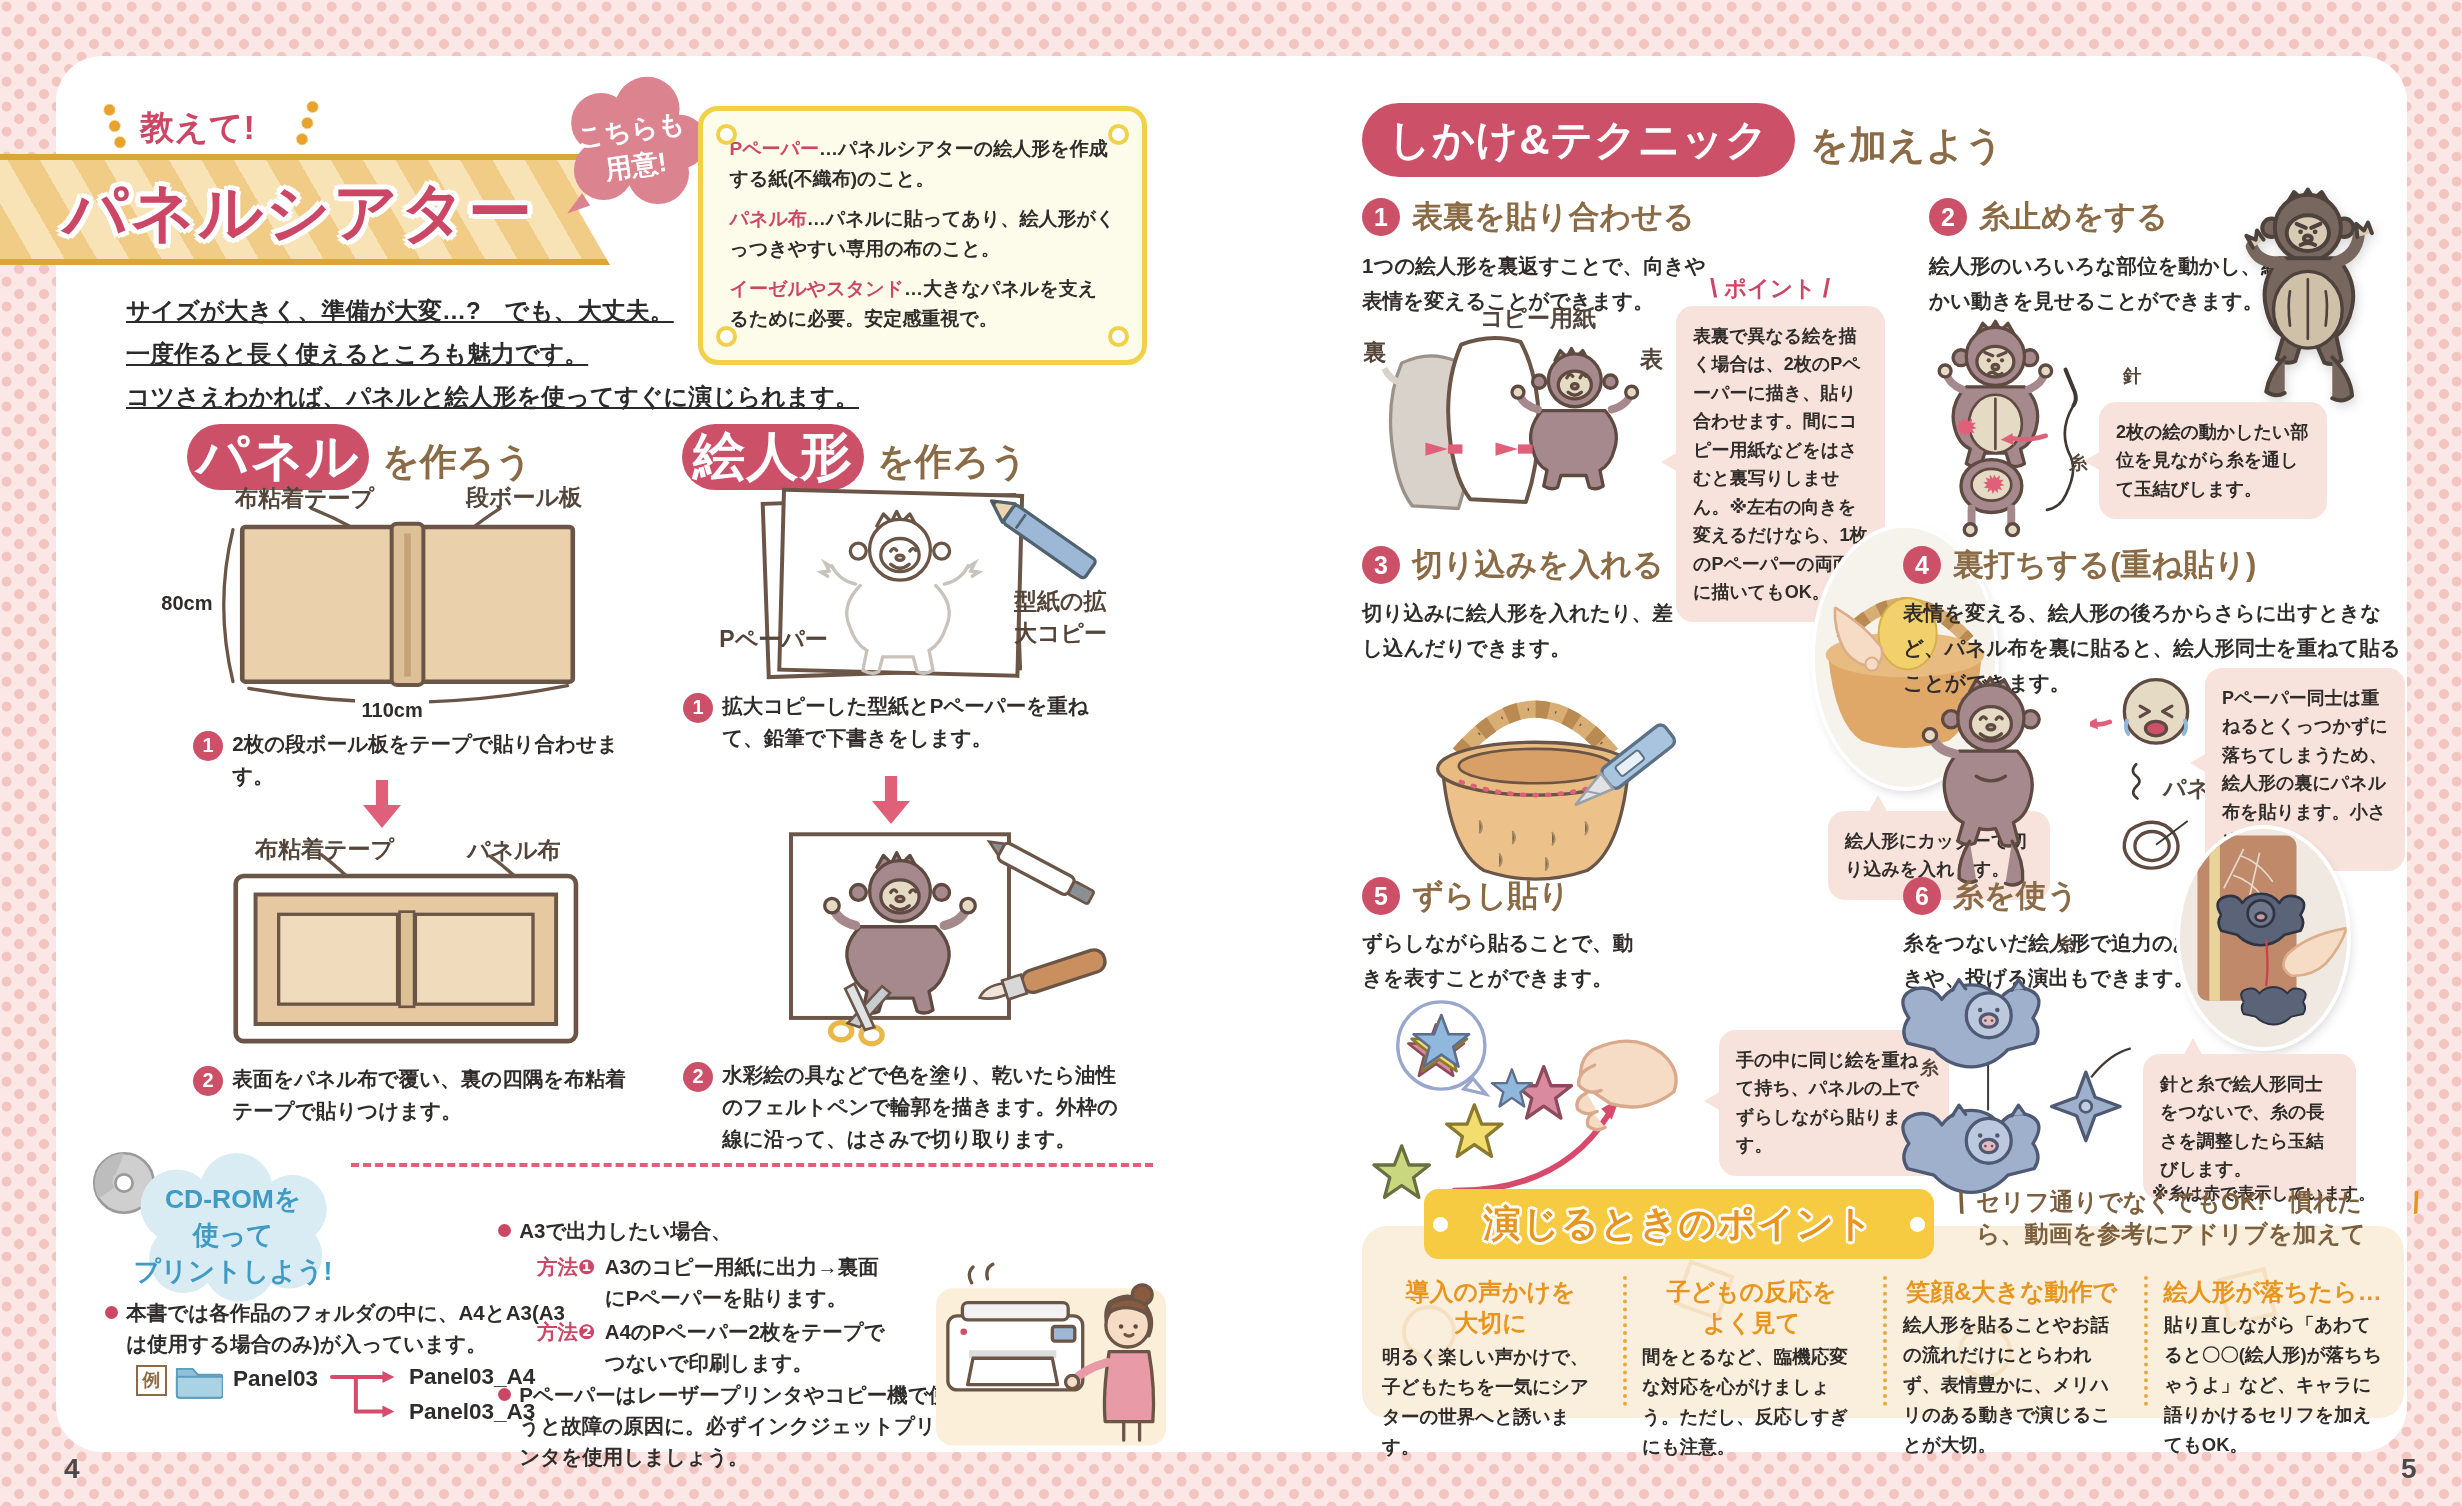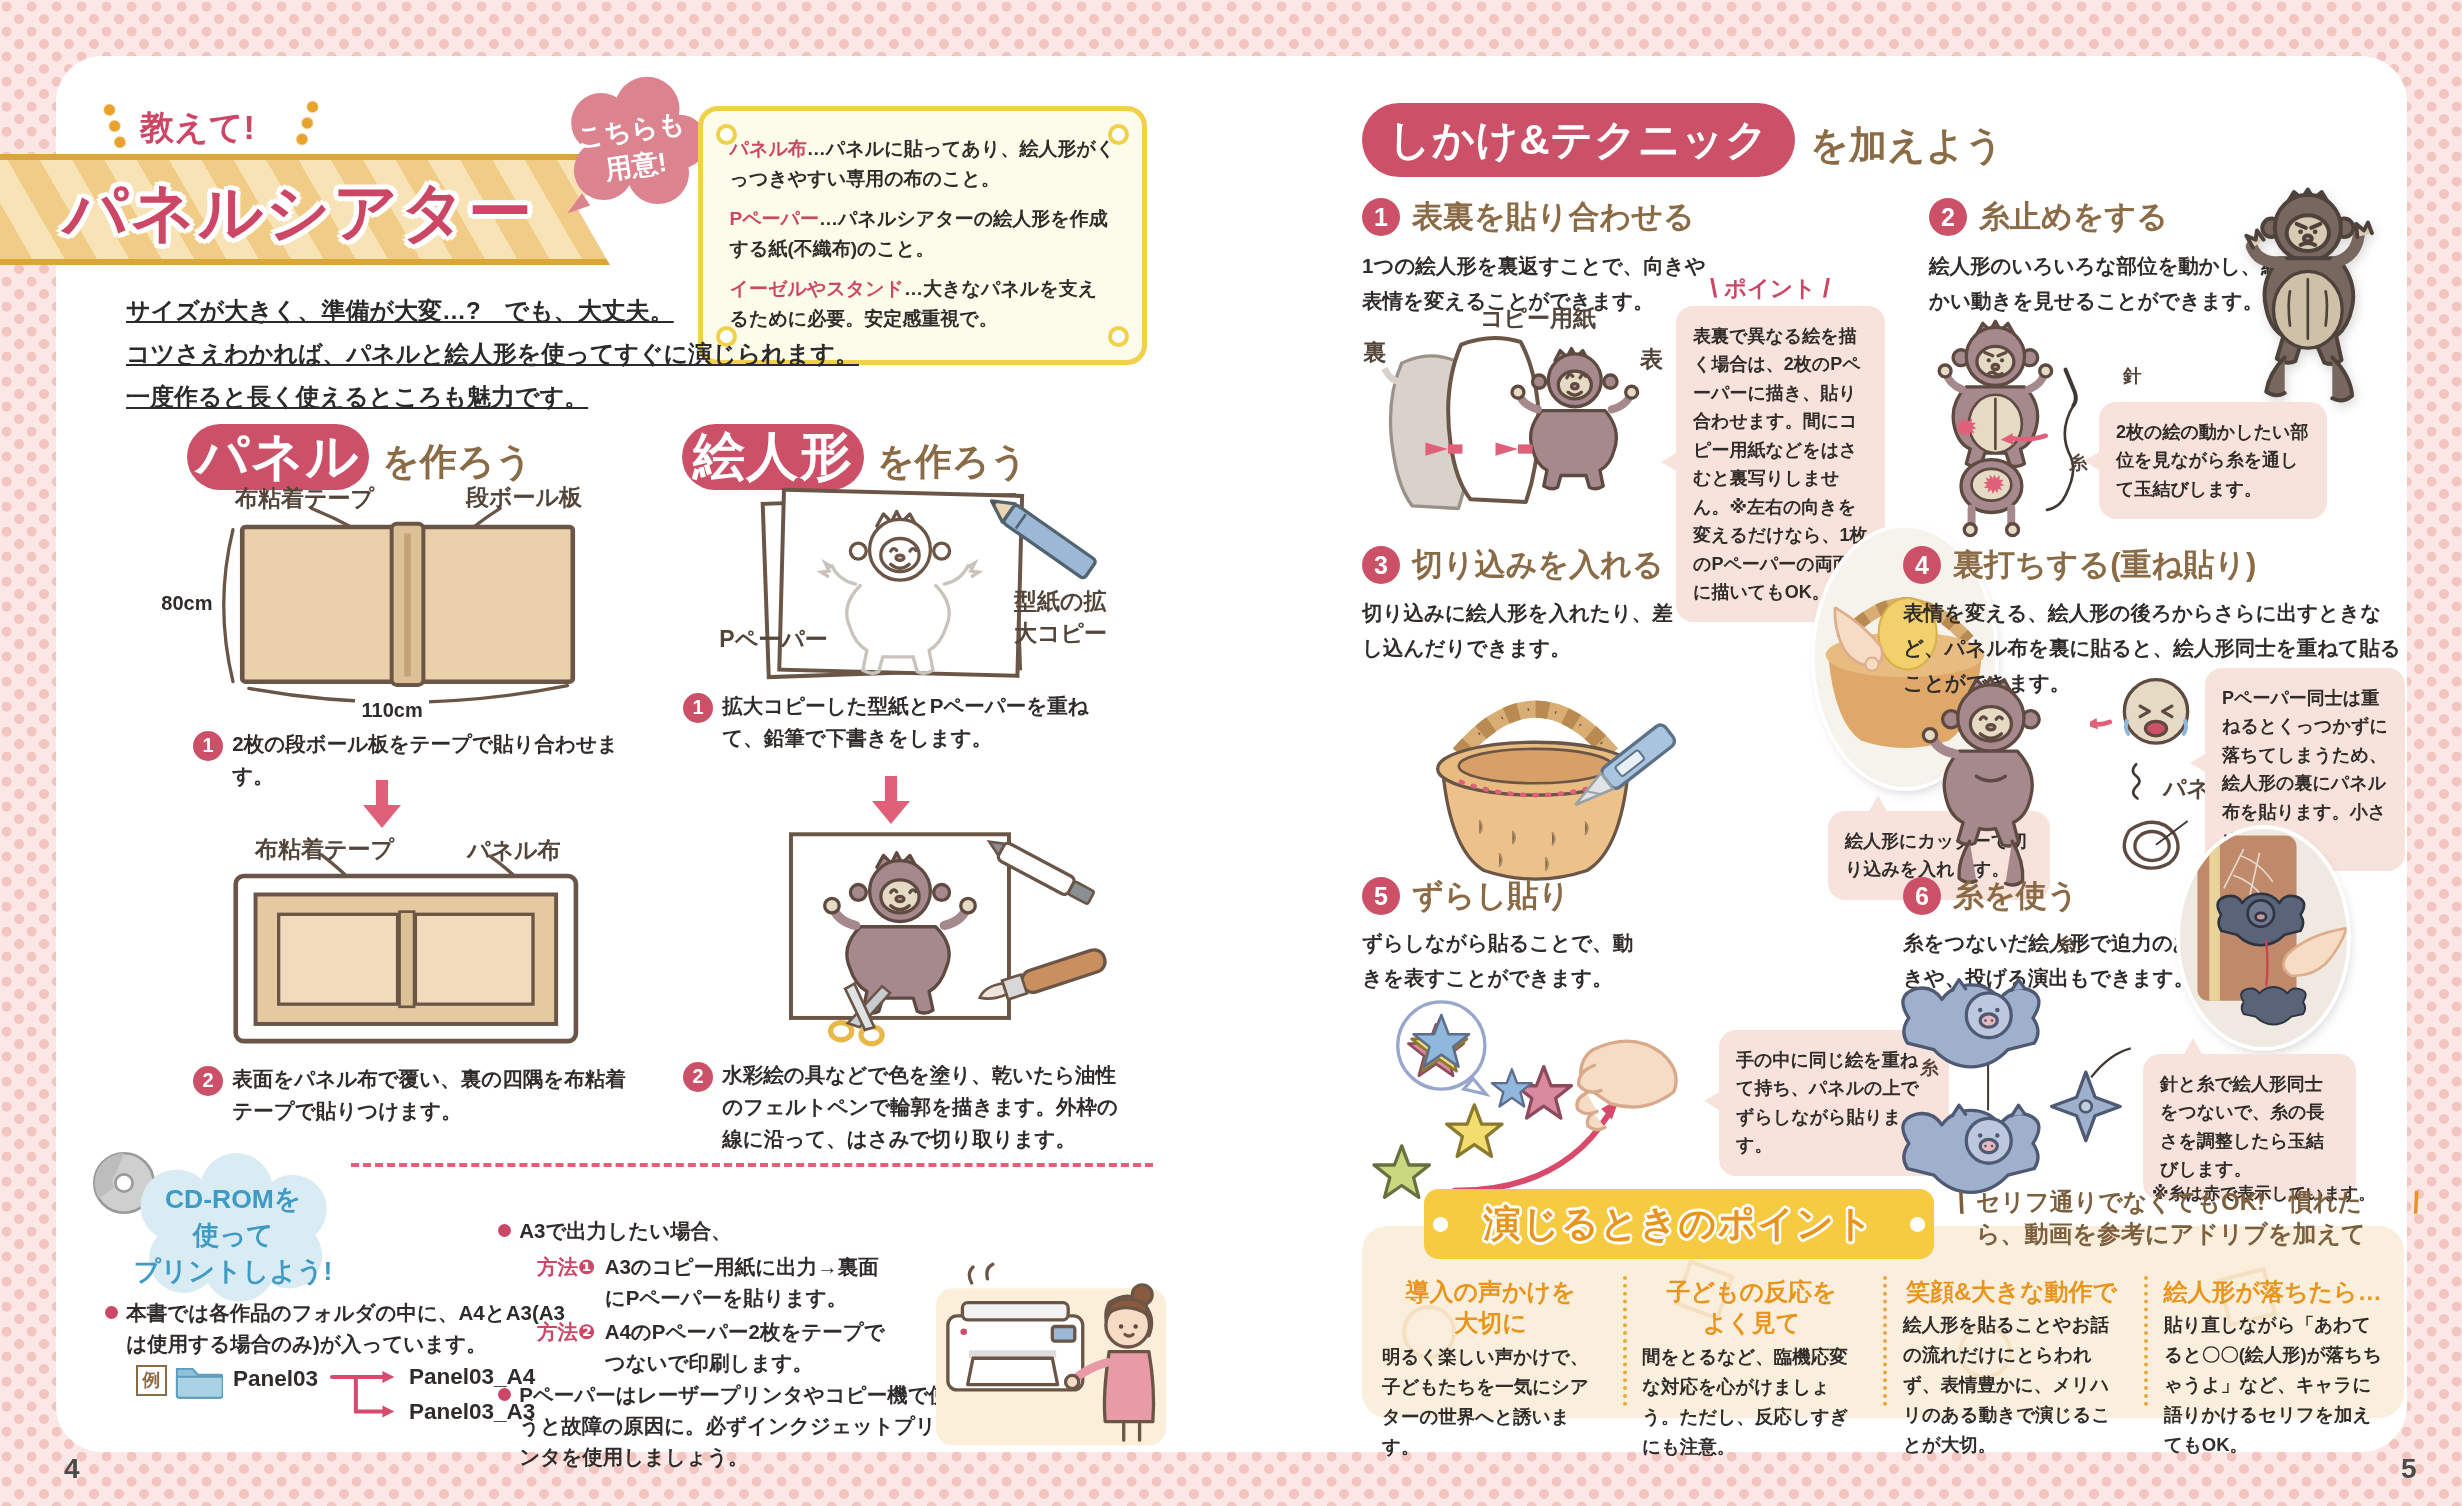--- a/index.html
+++ b/index.html
@@ -93,29 +93,29 @@
     </svg>
     <div class="cloud-txt" style="top:38px;font-size:26.5px;transform:rotate(-8deg);">こちらも
 用意!</div>
   </div>
 
   <div class="ybox">
     <span class="ring" style="left:13.2px;top:13.2px;"></span>
     <span class="ring" style="right:13.2px;top:13.2px;"></span>
     <span class="ring" style="left:13.2px;bottom:13.2px;"></span>
     <span class="ring" style="right:13.2px;bottom:13.2px;"></span>
+    <div class="term-line"><span class="term-red">Pペーパー</span><span>…パネルシアターの絵人形を作成する紙(不織布)のこと。</span></div>
     <div class="term-line"><span class="term-red">パネル布</span><span>…パネルに貼ってあり、絵人形がくっつきやすい専用の布のこと。</span></div>
-    <div class="term-line"><span class="term-red">Pペーパー</span><span>…パネルシアターの絵人形を作成する紙(不織布)のこと。</span></div>
     <div class="term-line"><span class="term-red">イーゼルやスタンド</span><span>…大きなパネルを支えるために必要。安定感重視で。</span></div>
   </div>
 
   <div class="abs intro" style="left:126px;top:289px;width:821px;">
     <div>サイズが大きく、準備が大変…?　でも、大丈夫。</div>
+    <div>一度作ると長く使えるところも魅力です。</div>
     <div>コツさえわかれば、パネルと絵人形を使ってすぐに演じられます。</div>
-    <div>一度作ると長く使えるところも魅力です。</div>
   </div>
 
   <div class="pill" style="left:187px;top:424px;">パネル</div>
   <div class="pill-suffix" style="left:382px;top:437px;">を作ろう</div>
 
   <div class="abs" style="left:156px;top:486px;width:427px;height:238px;">
     <svg viewBox="0 0 645 360" width="427" height="238">
       <g fill="none" stroke="#6a5547" stroke-width="5" stroke-linecap="round">
         <path d="M235 34 Q300 60 352 98"></path>
           <path d="M520 34 Q495 50 478 64"></path>

